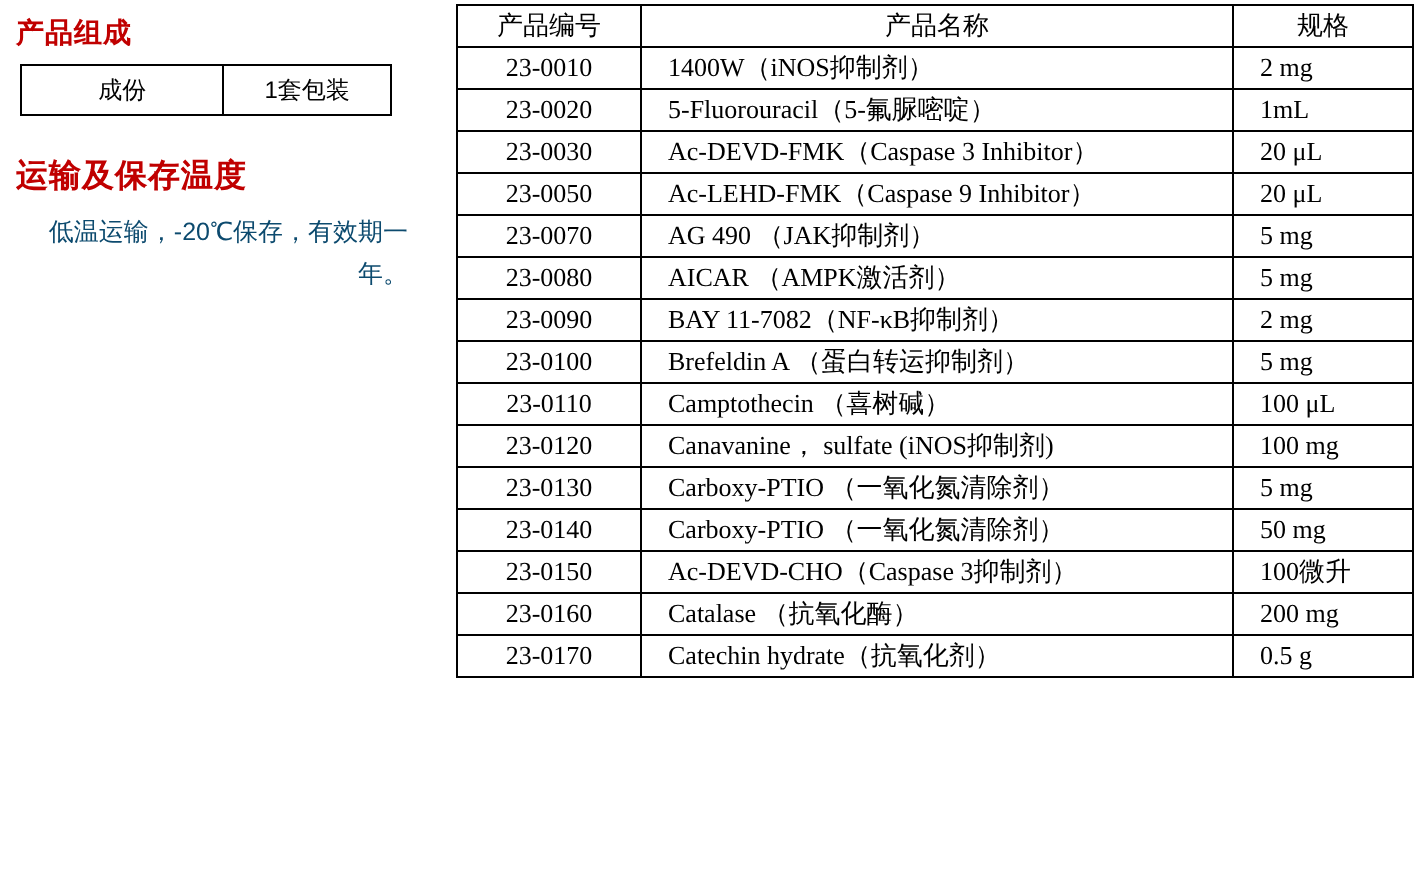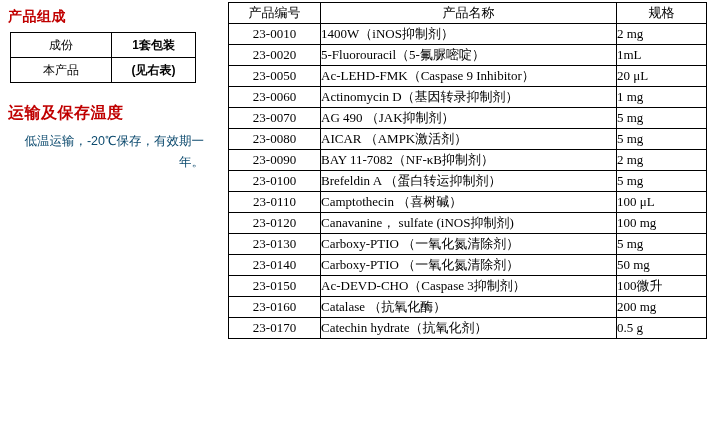--- a/index.html
+++ b/index.html
@@ -44,21 +44,21 @@
   .compose-table td {
     border: 1px solid #000000;
     font-size: 12px;
     font-family: "Liberation Sans", sans-serif;
     text-align: center;
     padding: 3px 2px;
     height: 18px;
     color: #000000;
   }
   .compose-table td.col-a { width: 88px; }
-  .compose-table td.col-b { width: 72px; font-weight: bold; }
+  .compose-table td.col-b { width: 72px; }
   .spacer-1 { height: 20px; }
   .ship-title {
     color: #c00000;
     font-weight: bold;
     font-size: 16px;
     font-family: "Liberation Sans", sans-serif;
     margin: 0 0 7px 2px;
     letter-spacing: 0.5px;
   }
   .ship-body {
@@ -81,21 +81,21 @@
     border-collapse: collapse;
     width: 478px;
     table-layout: fixed;
   }
   table.products th,
   table.products td {
     border: 1px solid #000000;
     font-size: 13px;
     font-family: "Liberation Serif", serif;
     color: #000000;
-    padding: 2px 0;
+    padding: 2px 13px;
     height: 21px;
     line-height: 1.1;
     box-sizing: border-box;
     white-space: nowrap;
     overflow: hidden;
   }
   table.products th {
     font-weight: normal;
     text-align: center;
   }
@@ -114,24 +114,20 @@
   <div class="left-col">
 
     <div class="section-title">产品组成</div>
 
     <table class="compose-table">
       <tbody>
         <tr>
           <td class="col-a">成份</td>
           <td class="col-b">1套包装</td>
         </tr>
-        <tr>
-          <td class="col-a">本产品</td>
-          <td class="col-b">(见右表)</td>
-        </tr>
       </tbody>
     </table>
 
     <div class="spacer-1"></div>
 
     <div class="ship-title">运输及保存温度</div>
 
     <div class="ship-body">低温运输，-20℃保存，有效期一年。</div>
   </div>
 
@@ -154,30 +150,30 @@
           <td class="code">23-0010</td>
           <td class="name">1400W（iNOS抑制剂）</td>
           <td class="spec">2 mg</td>
         </tr>
         <tr>
           <td class="code">23-0020</td>
           <td class="name">5-Fluorouracil（5-氟脲嘧啶）</td>
           <td class="spec">1mL</td>
         </tr>
         <tr>
+          <td class="code">23-0030</td>
+          <td class="name">Ac-DEVD-FMK（Caspase 3 Inhibitor）</td>
+          <td class="spec">20 μL</td>
+        </tr>
+        <tr>
           <td class="code">23-0050</td>
           <td class="name">Ac-LEHD-FMK（Caspase 9 Inhibitor）</td>
           <td class="spec">20 μL</td>
         </tr>
         <tr>
-          <td class="code">23-0060</td>
-          <td class="name">Actinomycin D（基因转录抑制剂）</td>
-          <td class="spec">1 mg</td>
-        </tr>
-        <tr>
           <td class="code">23-0070</td>
           <td class="name">AG 490 （JAK抑制剂）</td>
           <td class="spec">5 mg</td>
         </tr>
         <tr>
           <td class="code">23-0080</td>
           <td class="name">AICAR （AMPK激活剂）</td>
           <td class="spec">5 mg</td>
         </tr>
         <tr>

